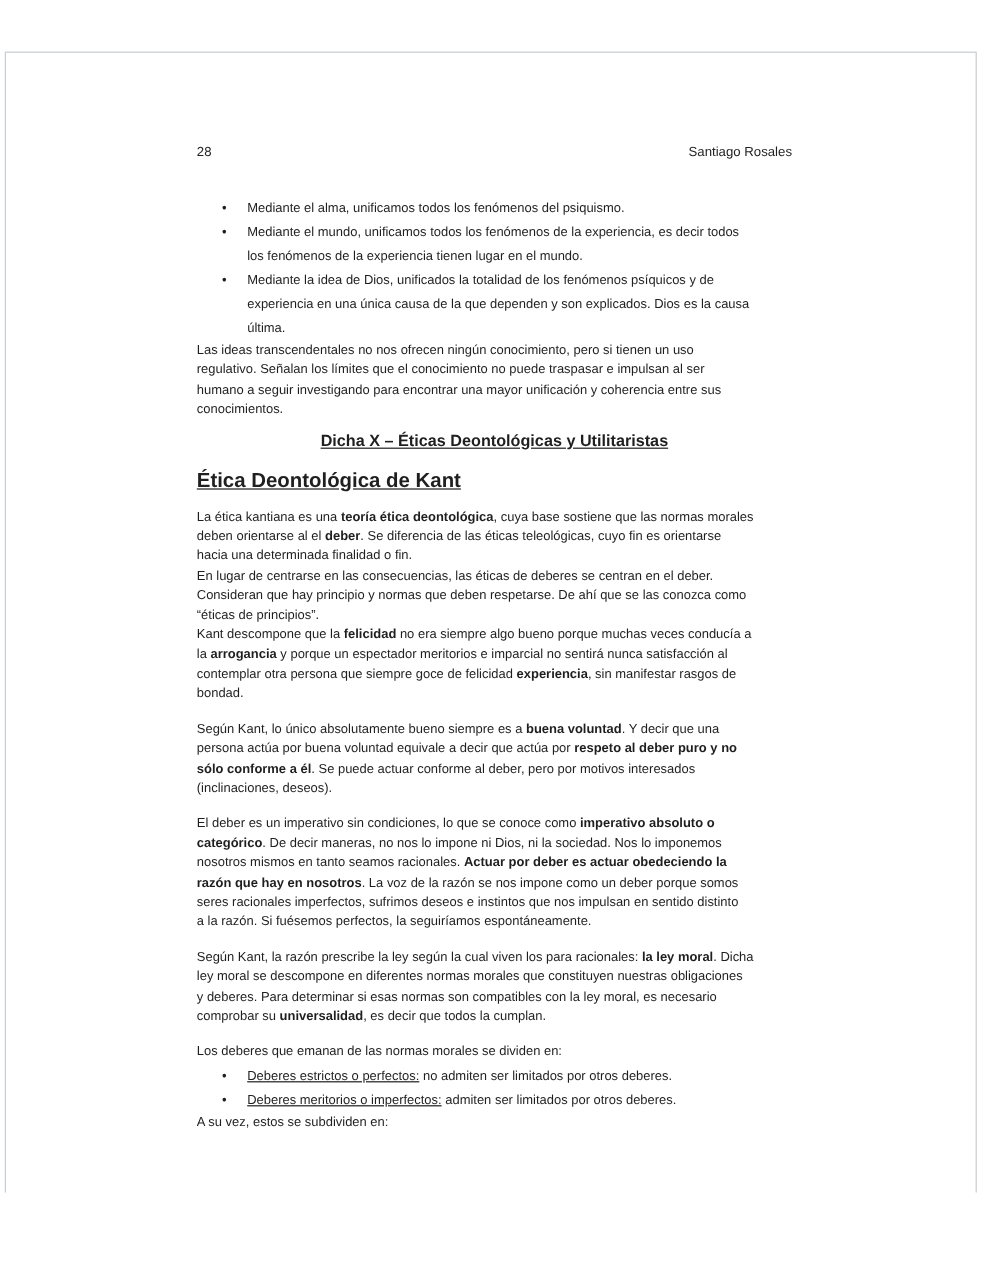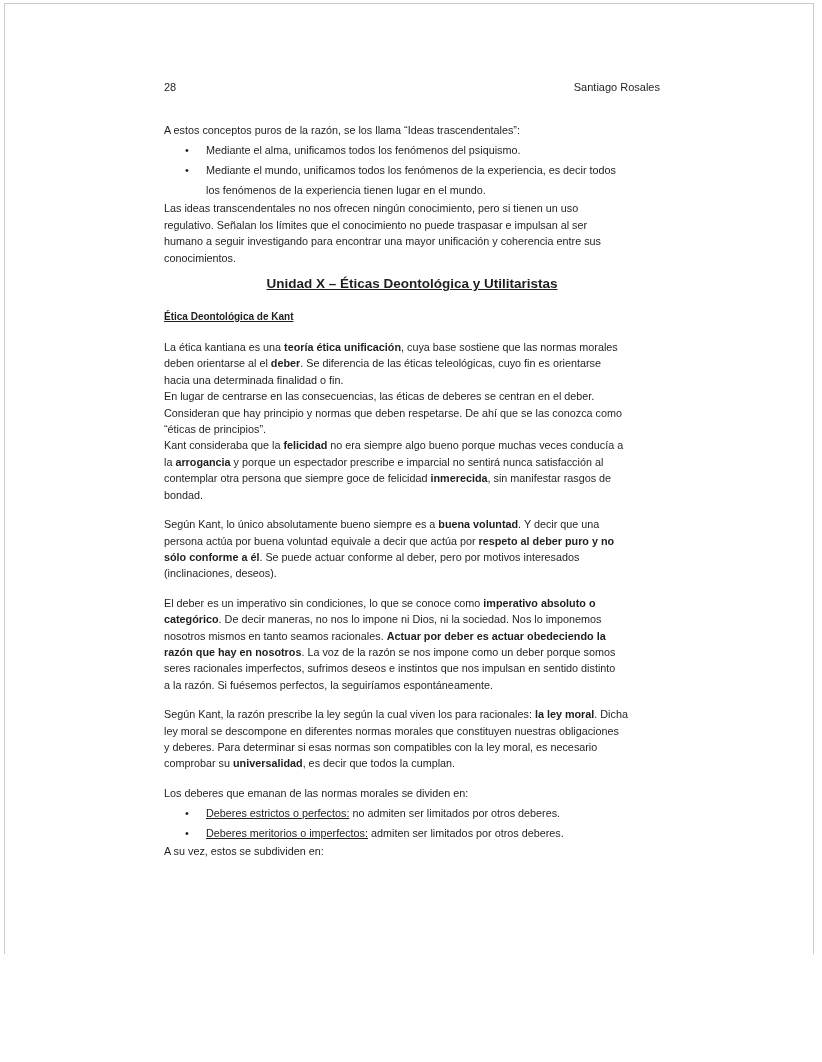--- a/index.html
+++ b/index.html
@@ -1,18 +1,18 @@
 <!DOCTYPE html>
 <html><head>
 <meta charset="utf-8">
 <style>
   html,body{margin:0;padding:0;background:#ffffff;}
   .stage{
     position:relative;width:822px;height:954px;background:#ffffff;
-    font-family:"Liberation Sans",sans-serif;color:#1f1f1f;overflow:hidden;
+    font-family:"Liberation Sans",sans-serif;color:#1f1f1f;overflow:hidden;margin-top:40px;
   }
   .frame{
     position:absolute;left:4px;top:3px;width:810px;height:1043px;
     border:1px solid #c7ccd0;box-sizing:border-box;background:#ffffff;
   }
   .bottom-bar{position:absolute;left:0;top:1047px;width:822px;height:15px;background:#000000;}
   .header{
     position:absolute;left:164px;top:80px;width:496px;
     display:flex;justify-content:space-between;align-items:baseline;
     font-size:11px;line-height:14px;
@@ -22,50 +22,52 @@
   .doc{
     position:absolute;left:164px;top:122px;width:520px;
     font-size:10.8px;line-height:16.4px;white-space:pre-wrap;
   }
   .blk{margin:0;}
   .gap{margin-top:13px;}
   .h1{
     width:496px;text-align:center;font-size:13.5px;line-height:20px;
     font-weight:700;margin-top:8px;
   }
-  .h2{font-size:10px;line-height:18px;font-weight:700;margin-top:14px;}
+  .h2{font-size:17px;line-height:18px;font-weight:700;margin-top:14px;}
   .b{font-weight:700;}
   .u{text-decoration:underline;}
   ul.blk{list-style:none;padding:0;margin:2px 0 0 0;line-height:20px;}
   ul.blk li{position:relative;padding-left:42px;}
   ul.blk li::before{
     content:"\2022";position:absolute;left:21px;top:0;
     font-size:11px;
   }
 </style>
 </head>
 <body>
 
 <div class="stage">
   <div class="frame"></div>
   <div class="header">
     <span class="page-num">28</span>
     <span class="author">Santiago Rosales</span>
   </div>
-  <div class="doc"><div class="blk p"><span>A estos conceptos puros de la razón, se los llama “Ideas trascendentales”:</span></div><ul class="blk ul"><li><span>Mediante el alma, unificamos todos los fenómenos del psiquismo.</span></li><li><span>Mediante el mundo, unificamos todos los fenómenos de la experiencia, es decir todos
-los fenómenos de la experiencia tienen lugar en el mundo.</span></li></ul><div class="blk p"><span>Las ideas transcendentales no nos ofrecen ningún conocimiento, pero si tienen un uso
+  <div class="doc"><ul class="blk ul"><li><span>Mediante el alma, unificamos todos los fenómenos del psiquismo.</span></li><li><span>Mediante el mundo, unificamos todos los fenómenos de la experiencia, es decir todos
+los fenómenos de la experiencia tienen lugar en el mundo.</span></li><li><span>Mediante la idea de Dios, unificados la totalidad de los fenómenos psíquicos y de
+experiencia en una única causa de la que dependen y son explicados. Dios es la causa
+última.</span></li></ul><div class="blk p"><span>Las ideas transcendentales no nos ofrecen ningún conocimiento, pero si tienen un uso
 regulativo. Señalan los límites que el conocimiento no puede traspasar e impulsan al ser
 humano a seguir investigando para encontrar una mayor unificación y coherencia entre sus
-conocimientos.</span></div><div class="blk h1"><span class="b u">Unidad X – Éticas Deontológica y Utilitaristas</span></div><div class="blk h2"><span class="b u">Ética Deontológica de Kant</span></div><div class="blk p gap"><span>La ética kantiana es una </span><span class="b">teoría ética unificación</span><span>, cuya base sostiene que las normas morales
+conocimientos.</span></div><div class="blk h1"><span class="b u">Dicha X – Éticas Deontológicas y Utilitaristas</span></div><div class="blk h2"><span class="b u">Ética Deontológica de Kant</span></div><div class="blk p gap"><span>La ética kantiana es una </span><span class="b">teoría ética deontológica</span><span>, cuya base sostiene que las normas morales
 deben orientarse al el </span><span class="b">deber</span><span>. Se diferencia de las éticas teleológicas, cuyo fin es orientarse
 hacia una determinada finalidad o fin.</span></div><div class="blk p"><span>En lugar de centrarse en las consecuencias, las éticas de deberes se centran en el deber.
 Consideran que hay principio y normas que deben respetarse. De ahí que se las conozca como
-“éticas de principios”.</span></div><div class="blk p"><span>Kant consideraba que la </span><span class="b">felicidad</span><span> no era siempre algo bueno porque muchas veces conducía a
-la </span><span class="b">arrogancia</span><span> y porque un espectador prescribe e imparcial no sentirá nunca satisfacción al
-contemplar otra persona que siempre goce de felicidad </span><span class="b">inmerecida</span><span>, sin manifestar rasgos de
+“éticas de principios”.</span></div><div class="blk p"><span>Kant descompone que la </span><span class="b">felicidad</span><span> no era siempre algo bueno porque muchas veces conducía a
+la </span><span class="b">arrogancia</span><span> y porque un espectador meritorios e imparcial no sentirá nunca satisfacción al
+contemplar otra persona que siempre goce de felicidad </span><span class="b">experiencia</span><span>, sin manifestar rasgos de
 bondad.</span></div><div class="blk p gap"><span>Según Kant, lo único absolutamente bueno siempre es a </span><span class="b">buena voluntad</span><span>. Y decir que una
 persona actúa por buena voluntad equivale a decir que actúa por </span><span class="b">respeto al deber puro y no
 sólo conforme a él</span><span>. Se puede actuar conforme al deber, pero por motivos interesados
 (inclinaciones, deseos).</span></div><div class="blk p gap"><span>El deber es un imperativo sin condiciones, lo que se conoce como </span><span class="b">imperativo absoluto o
 categórico</span><span>. De decir maneras, no nos lo impone ni Dios, ni la sociedad. Nos lo imponemos
 nosotros mismos en tanto seamos racionales. </span><span class="b">Actuar por deber es actuar obedeciendo la
 razón que hay en nosotros</span><span>. La voz de la razón se nos impone como un deber porque somos
 seres racionales imperfectos, sufrimos deseos e instintos que nos impulsan en sentido distinto
 a la razón. Si fuésemos perfectos, la seguiríamos espontáneamente.</span></div><div class="blk p gap"><span>Según Kant, la razón prescribe la ley según la cual viven los para racionales: </span><span class="b">la ley moral</span><span>. Dicha
 ley moral se descompone en diferentes normas morales que constituyen nuestras obligaciones

